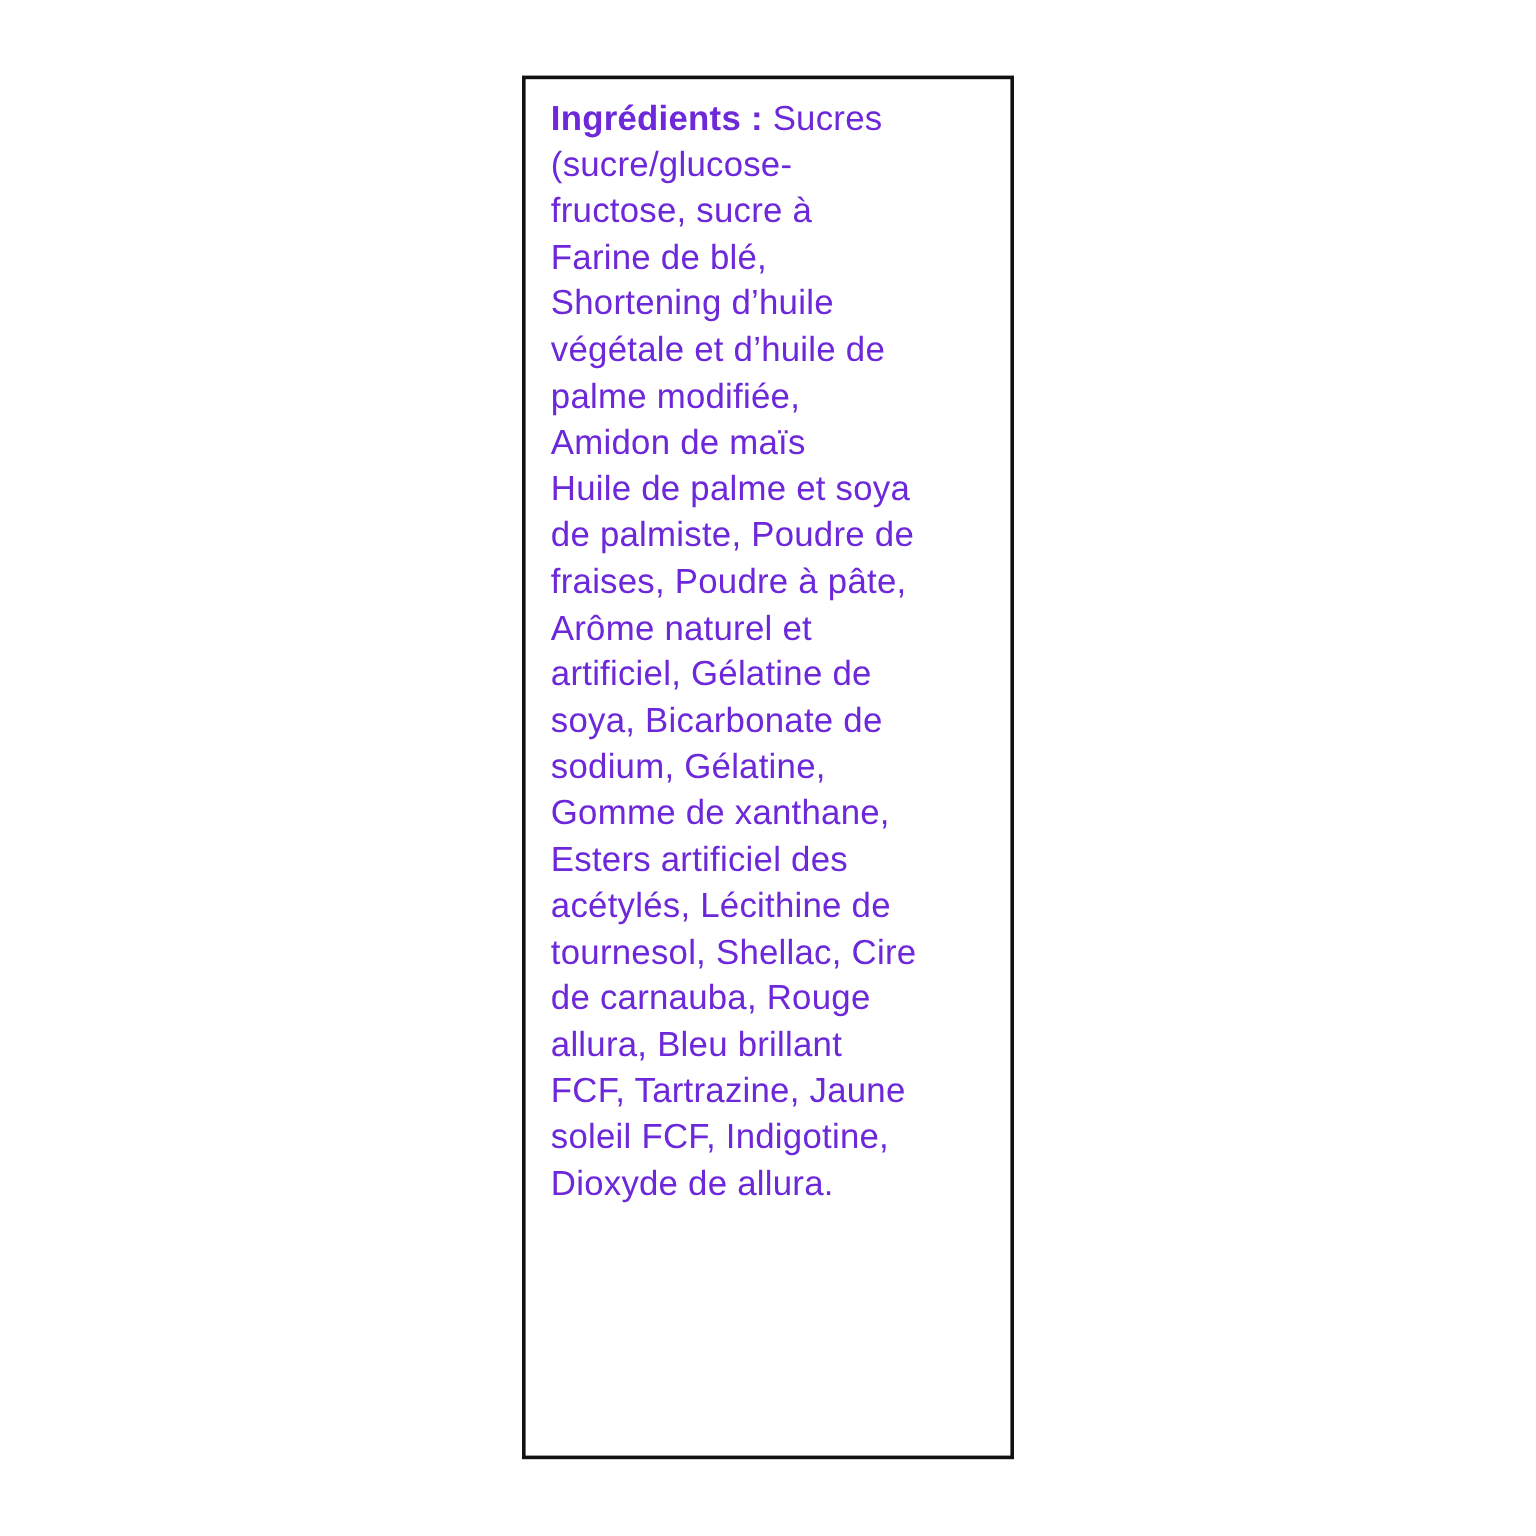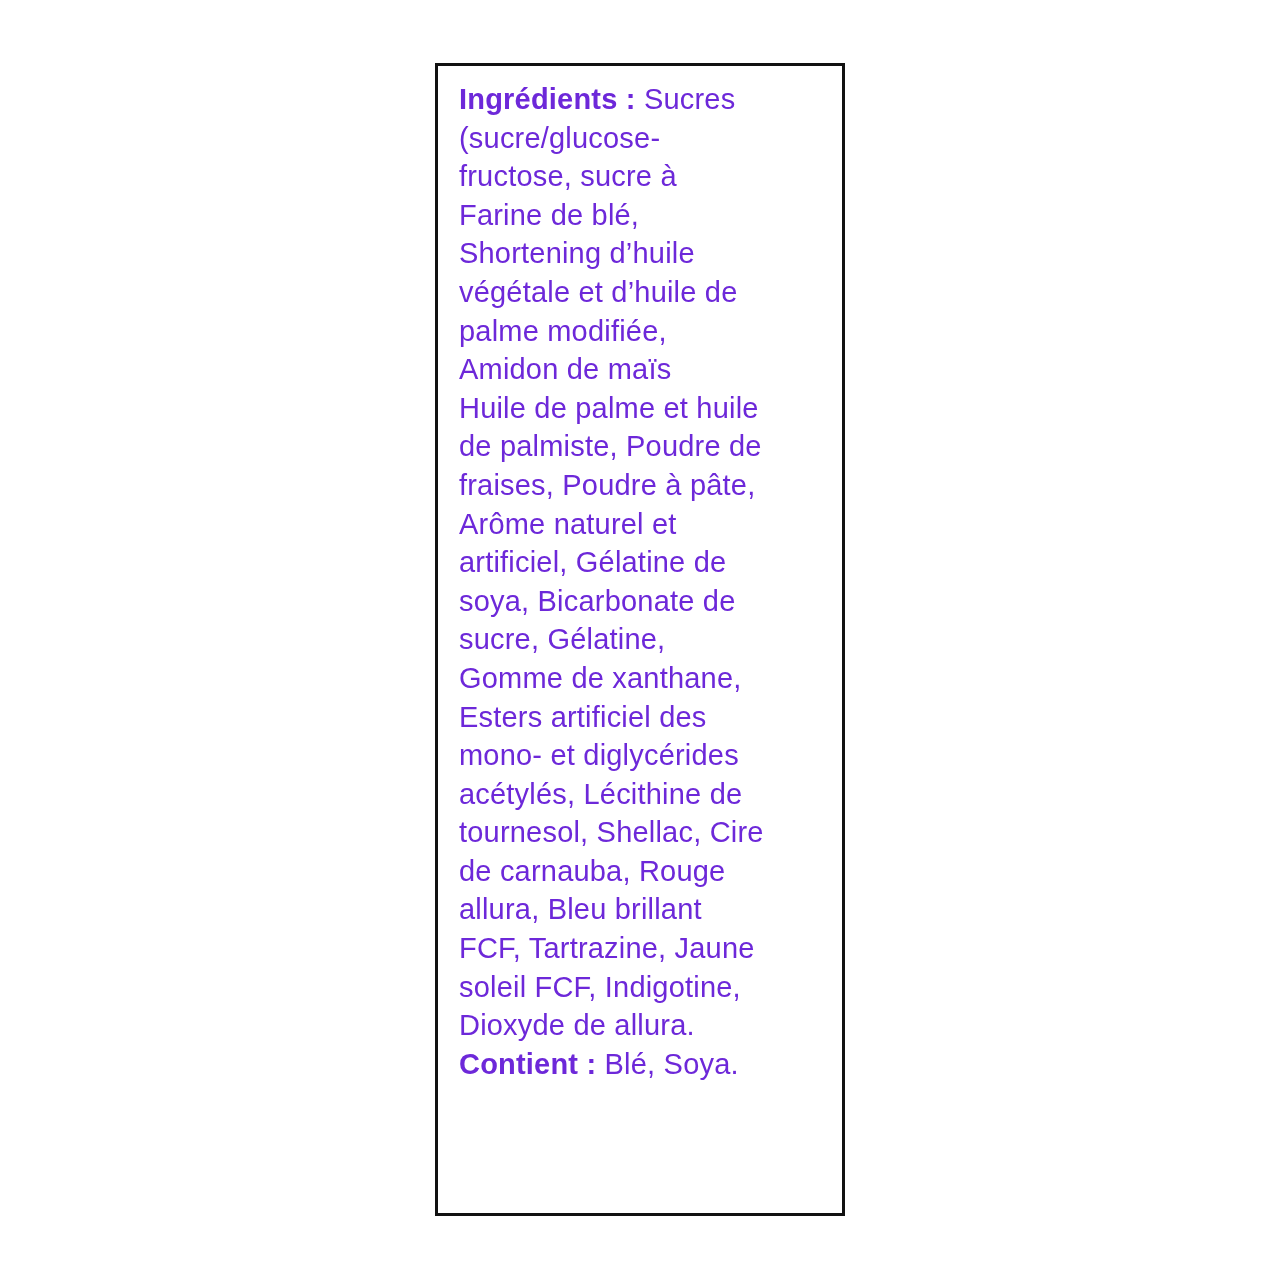--- a/index.html
+++ b/index.html
@@ -34,31 +34,29 @@
 
 <div class="label-box">
   <div class="line"><span class="bold">Ingrédients :</span> <span>Sucres</span></div>
   <div class="line">(sucre/glucose-</div>
   <div class="line">fructose, sucre à</div>
   <div class="line">Farine de blé,</div>
   <div class="line">Shortening d’huile</div>
   <div class="line">végétale et d’huile de</div>
   <div class="line">palme modifiée,</div>
   <div class="line">Amidon de maïs</div>
-  <div class="line">Huile de palme et huile</div>
+  <div class="line">Huile de palme et soya</div>
   <div class="line">de palmiste, Poudre de</div>
   <div class="line">fraises, Poudre à pâte,</div>
   <div class="line">Arôme naturel et</div>
   <div class="line">artificiel, Gélatine de</div>
   <div class="line">soya, Bicarbonate de</div>
-  <div class="line">sucre, Gélatine,</div>
+  <div class="line">sodium, Gélatine,</div>
   <div class="line">Gomme de xanthane,</div>
   <div class="line">Esters artificiel des</div>
-  <div class="line">mono- et diglycérides</div>
   <div class="line">acétylés, Lécithine de</div>
   <div class="line">tournesol, Shellac, Cire</div>
   <div class="line">de carnauba, Rouge</div>
   <div class="line">allura, Bleu brillant</div>
   <div class="line">FCF, Tartrazine, Jaune</div>
   <div class="line">soleil FCF, Indigotine,</div>
   <div class="line">Dioxyde de allura.</div>
-  <div class="line"><span class="bold">Contient :</span> <span>Blé, Soya.</span></div>
 </div>
 
 </body></html>

